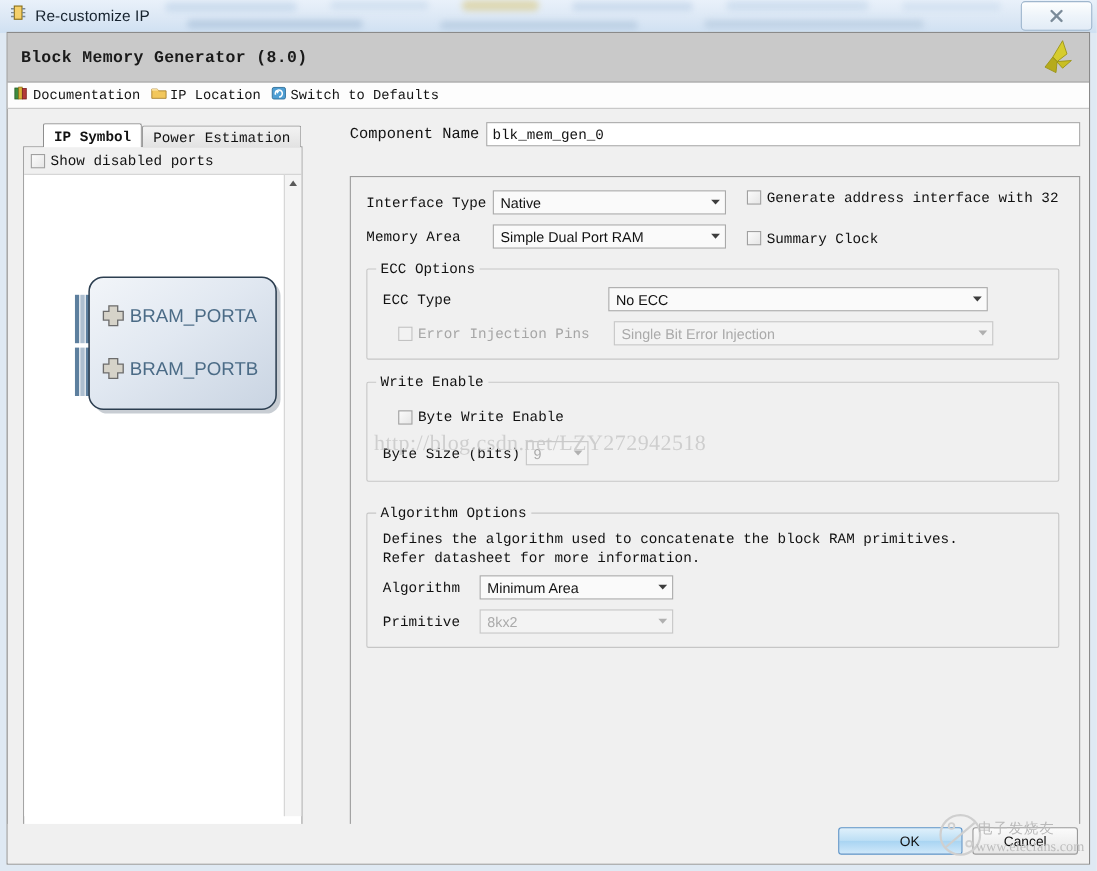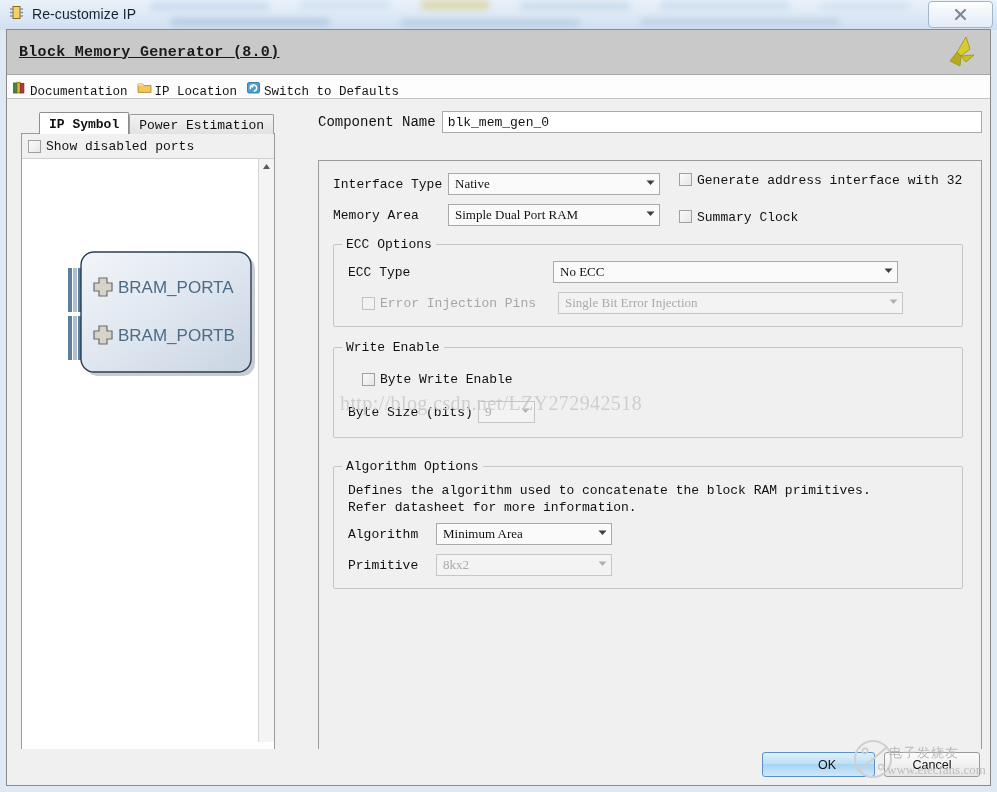--- a/index.html
+++ b/index.html
@@ -40,30 +40,30 @@
     position:absolute;left:6px;top:29px;width:985px;height:757px;
     background:#f0f0f0;border:1px solid #8a8a8a;box-sizing:border-box;
   }
   
   #hdr{
     height:45px;background:#c9c9c9;border-bottom:1px solid #a8a8a8;
     display:flex;align-items:center;position:relative;box-sizing:border-box;
   }
   #hdr .hdr-title{
     margin-left:12px;font-family:"Liberation Mono", monospace;
-    font-size:15px;font-weight:bold;color:#1a1a1a;letter-spacing:.3px;text-decoration:underline;
+    font-size:15px;font-weight:bold;color:#1a1a1a;letter-spacing:.3px;
   }
   #xlogo{position:absolute;right:12px;top:5px;}
   
   #toolbar{
     height:24px;background:#fdfdfd;border-bottom:1px solid #c4c4c4;
     display:flex;align-items:center;box-sizing:border-box;
   }
   .tb-item{
-    display:flex;align-items:flex-end;height:24px;padding:0 4px 0 5px;
+    display:flex;align-items:center;height:24px;padding:0 4px 0 5px;
     font-family:"Liberation Mono", monospace;font-size:12.5px;color:#141414;
     white-space:nowrap;cursor:default;
   }
   .tb-item .lbl{margin-left:3px;}
   
   #body{
     position:absolute;left:0;top:70px;right:0;bottom:0;
     display:flex;
   }
   
@@ -138,21 +138,21 @@
   }
   #rpanel-inner{position:absolute;left:0;top:0;width:658px;padding:12px 0 0 14px;box-sizing:border-box;}
   .field-row{display:flex;align-items:center;margin-bottom:9px;}
   .fld-label{
     font-family:"Liberation Mono", monospace;font-size:13px;color:#111;white-space:nowrap;
   }
   .fld-label.dis{color:#a6a6a6;}
   .combo{
     height:22px;border:1px solid #a9a9a9;background:#fafafa;box-sizing:border-box;
     display:flex;align-items:center;justify-content:space-between;
-    font-family:Liberation Serif, serif;font-size:13px;color:#111;
+    font-family:Liberation Sans, sans-serif;font-size:13px;color:#111;
     padding:0 3px 0 6px;
   }
   .combo.dis{border-color:#c6c6c6;background:#f3f3f3;color:#aaa;}
   .combo .caret{margin-left:6px;}
   
   .group{
     position:relative;border:1px solid #c6c6c6;border-radius:2px;
     margin:4px 14px 10px 0;padding:16px 0 10px 14px;
   }
   .group > .gtitle{

